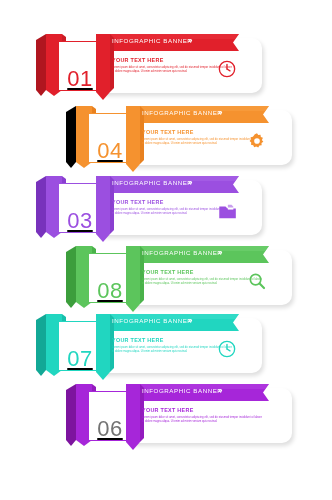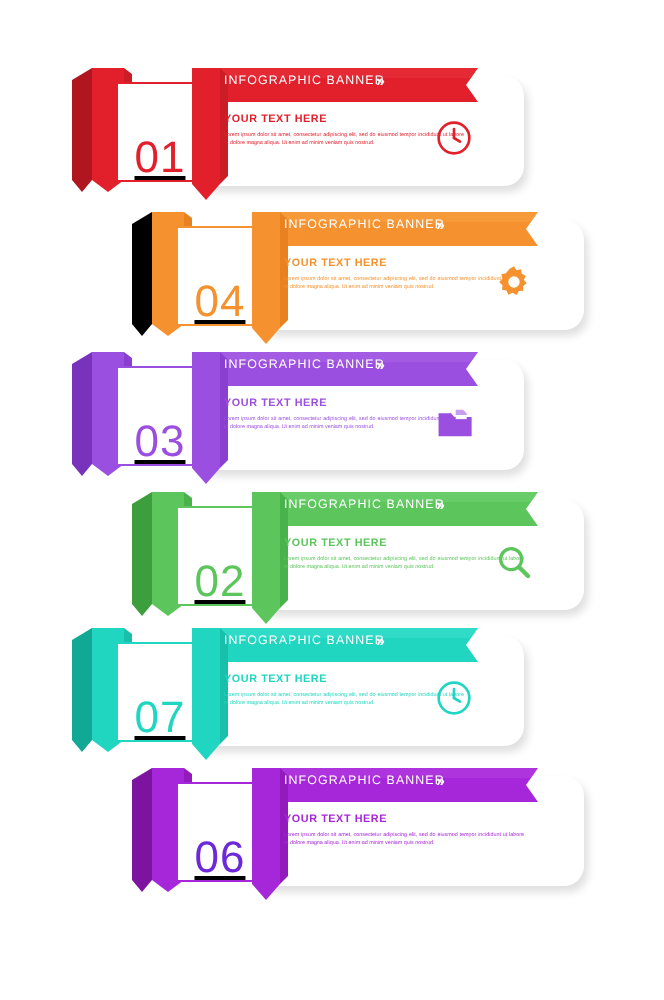--- a/index.html
+++ b/index.html
@@ -262,21 +262,21 @@
     </div>
     <div class="banner" style="left: 66px; top: 240px; width: 232px;">
       <div class="ribbon-fold">
         <svg width="30" height="66" viewBox="0 0 30 66">
           <path fill="#3C9E3C" d="M0 6 L10 0 L10 56 L5 62 L0 56 Z"></path>
           <path fill="#5CC55C" d="M10 0 L26 0 L26 56 L18 62 L10 56 Z"></path>
           <path fill="#4AB24A" d="M26 0 L30 3 L30 50 L26 56 Z"></path>
         </svg>
       </div>
       <div class="num-plate" style="border: 1px solid rgb(92, 197, 92);">
-        <span class="num" style="color: rgb(92, 197, 92);">02</span>
+        <span class="num" style="color: rgb(92, 197, 92);">08</span>
       </div>
       <div class="plate-tail">
         <svg width="18" height="70" viewBox="0 0 18 70">
           <path fill="#5CC55C" d="M0 0 L14 0 L14 58 L7 66 L0 58 Z"></path>
           <path fill="#4AB24A" d="M14 0 L18 4 L18 54 L14 58 Z"></path>
         </svg>
       </div>
       <div class="body-card" style="width: 160px;"></div>
       <div class="header-ribbon" style="width: 146px;">
         <svg width="146" height="17" viewBox="0 0 146 17" preserveAspectRatio="none">
@@ -333,21 +333,21 @@
     </div>
     <div class="banner" style="left: 66px; top: 378px; width: 232px;">
       <div class="ribbon-fold">
         <svg width="30" height="66" viewBox="0 0 30 66">
           <path fill="#7D149F" d="M0 6 L10 0 L10 56 L5 62 L0 56 Z"></path>
           <path fill="#A626D9" d="M10 0 L26 0 L26 56 L18 62 L10 56 Z"></path>
           <path fill="#931BBE" d="M26 0 L30 3 L30 50 L26 56 Z"></path>
         </svg>
       </div>
       <div class="num-plate" style="border: 1px solid rgb(166, 38, 217);">
-        <span class="num" style="color: #6d28d9;">06</span>
+        <span class="num" style="color: #737373;">06</span>
       </div>
       <div class="plate-tail">
         <svg width="18" height="70" viewBox="0 0 18 70">
           <path fill="#A626D9" d="M0 0 L14 0 L14 58 L7 66 L0 58 Z"></path>
           <path fill="#931BBE" d="M14 0 L18 4 L18 54 L14 58 Z"></path>
         </svg>
       </div>
       <div class="body-card" style="width: 160px;"></div>
       <div class="header-ribbon" style="width: 146px;">
         <svg width="146" height="17" viewBox="0 0 146 17" preserveAspectRatio="none">

